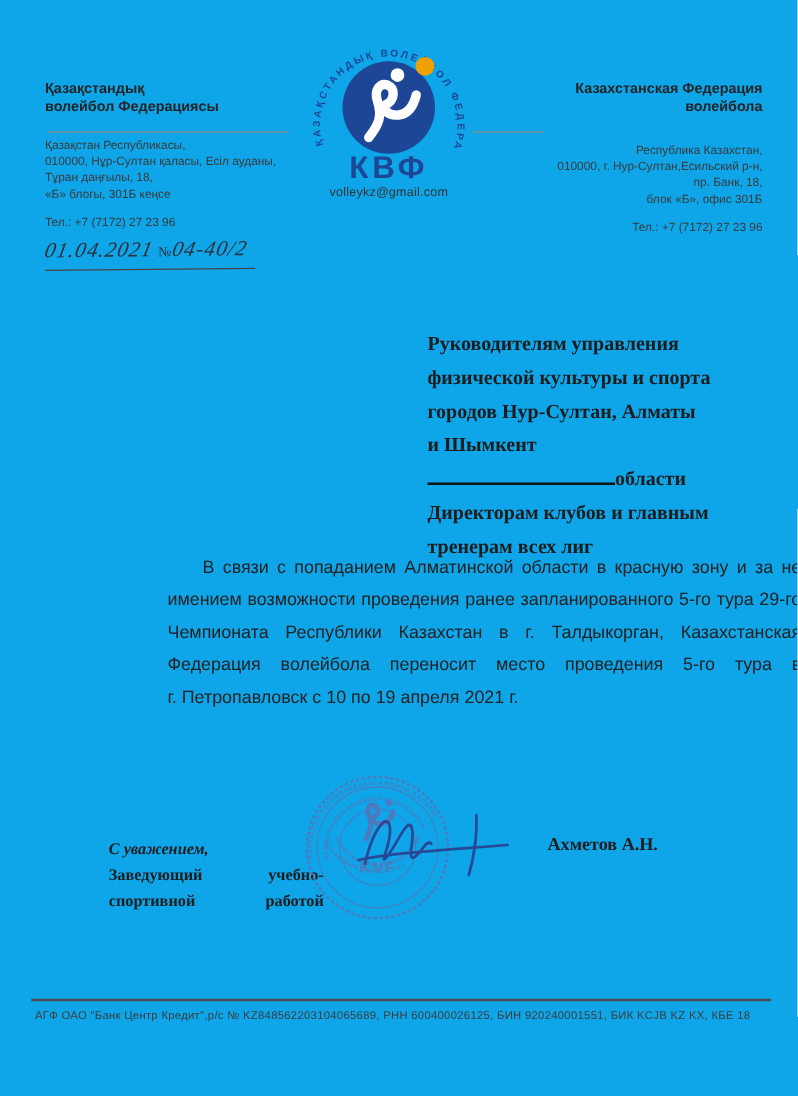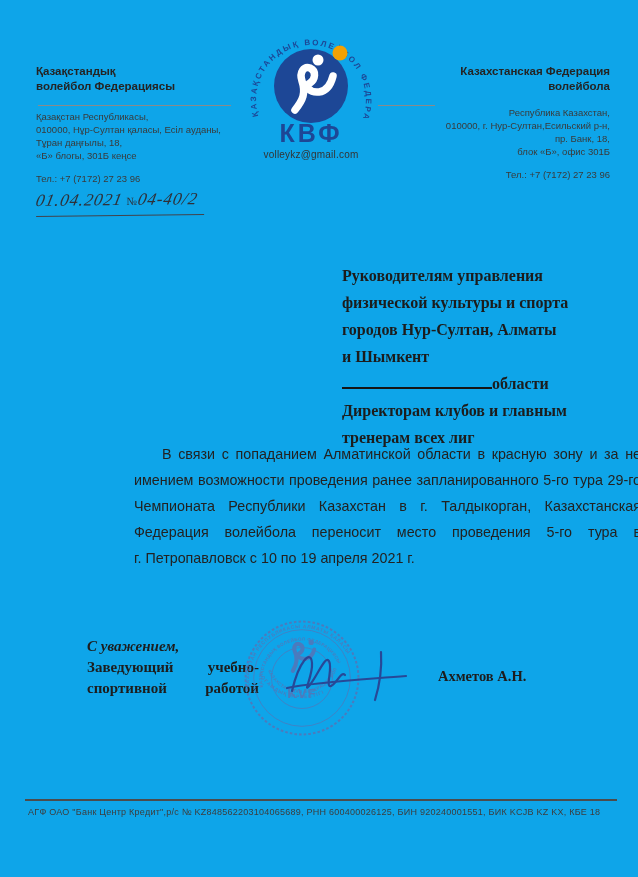--- a/index.html
+++ b/index.html
@@ -28,21 +28,21 @@
   .addressee{font-family:"Liberation Serif",serif;font-weight:bold;font-size:16px;
     line-height:27px;color:#1c1c1c;width:240px;}
   .fill-line{display:inline-block;width:150px;border-bottom:2px solid #151515;height:14px;
     vertical-align:baseline;}
   
   .body-par{font-family:Liberation Sans, sans-serif;font-size:14.3px;color:#222;width:507px;margin-left:46px;}
   .body-par .bline{line-height:26px;height:26px;text-align:justify;text-align-last:justify;}
   .body-par .bline.first{text-indent:28px;}
   .body-par .bline.last{text-align:left;text-align-last:left;}
   
-  .closing{font-family:"Liberation Serif",serif;font-weight:bold;font-size:15px;color:#1d1d1d;}
+  .closing{font-family:"Liberation Serif",serif;font-weight:bold;font-size:13px;color:#1d1d1d;margin-top:32px;}
   .closing .salut{font-style:italic;line-height:21px;}
   .closing .pos{width:172px;line-height:21px;text-align:justify;text-align-last:justify;}
   .signer-name{font-family:"Liberation Serif",serif;font-weight:bold;font-size:14.5px;color:#1d1d1d;}
   
   .foot-rule{background:#4c4c4c;height:2px;}
   .bank{font-size:9px;color:#3d3d3d;letter-spacing:.25px;white-space:nowrap;}
 </style>
 </head>
 <body>
 
@@ -59,21 +59,21 @@
     <div>Тұран даңғылы, 18,</div>
     <div>«Б» блогы, 301Б кеңсе</div>
     <div class="lh-phone">Тел.: +7 (7172) 27 23 96</div>
   </div>
 
   <div class="abs right-col" style="right:28px;top:64px;width:200px;">
     <div class="lh-title">Казахстанская Федерация</div>
     <div class="lh-title">волейбола</div>
   </div>
   <div class="abs rule" style="left:378px;top:105px;width:57px;"></div>
-  <div class="abs lh-addr right-col" style="right:28px;top:106px;width:210px;">
+  <div class="abs lh-addr right-col" style="right:28px;top:114px;width:210px;">
     <div>Республика Казахстан,</div>
     <div>010000, г. Нур-Султан,Есильский р-н,</div>
     <div>пр. Банк, 18,</div>
     <div>блок «Б», офис 301Б</div>
     <div class="lh-phone">Тел.: +7 (7172) 27 23 96</div>
   </div>
 
   <div class="abs" style="left:245px;top:22px;width:132px;height:125px;">
     <svg width="132" height="125" viewBox="0 0 132 125">
       <defs>

